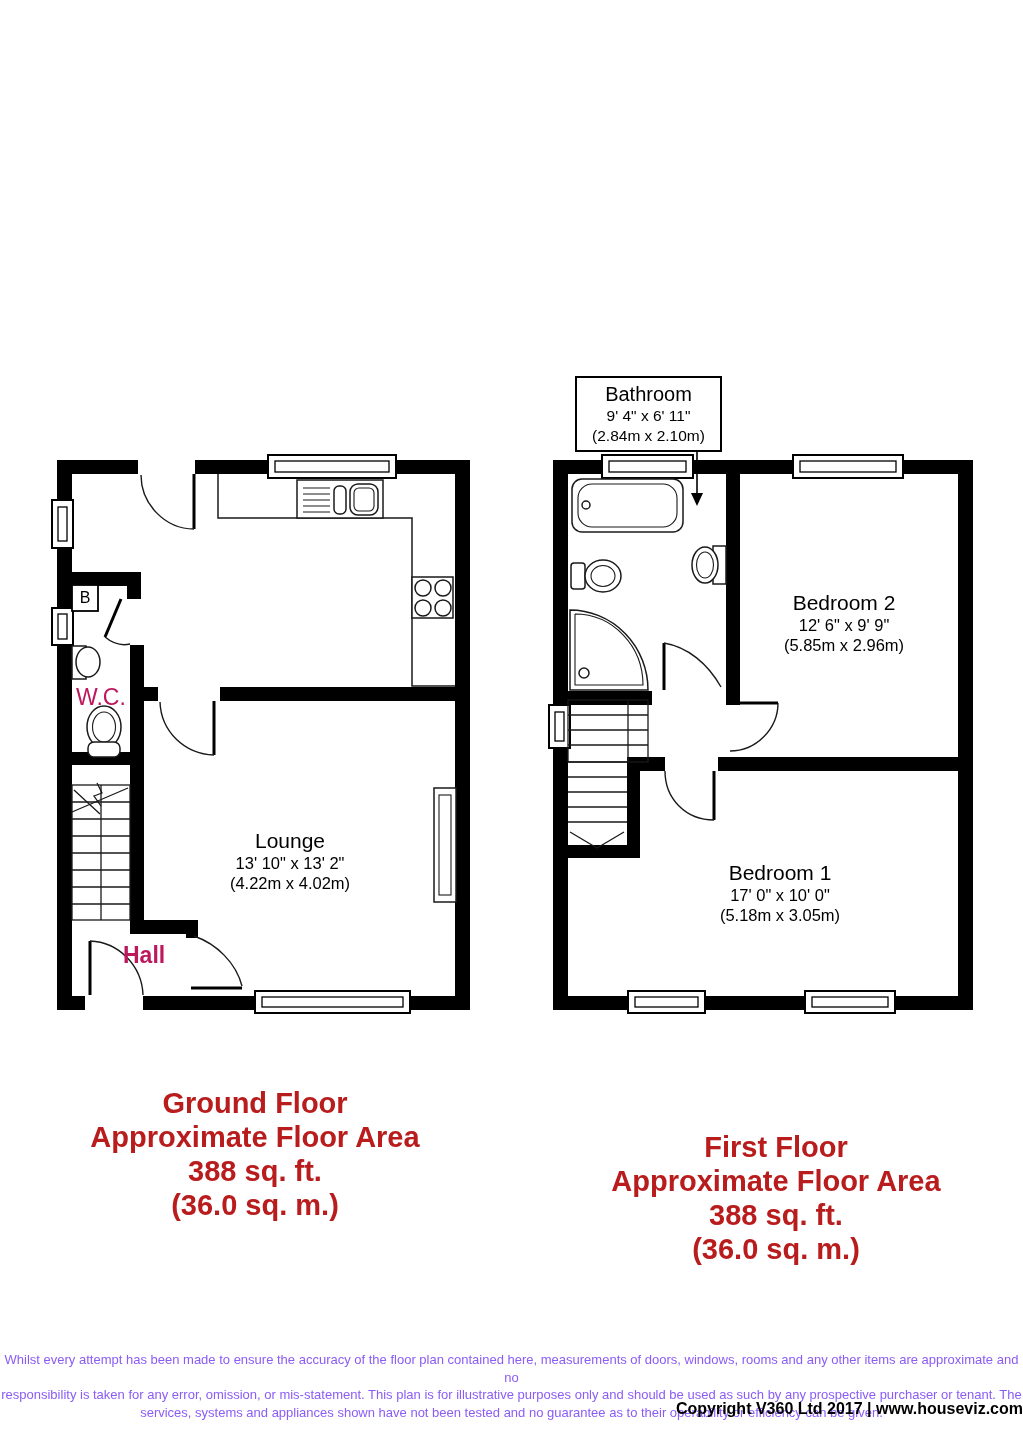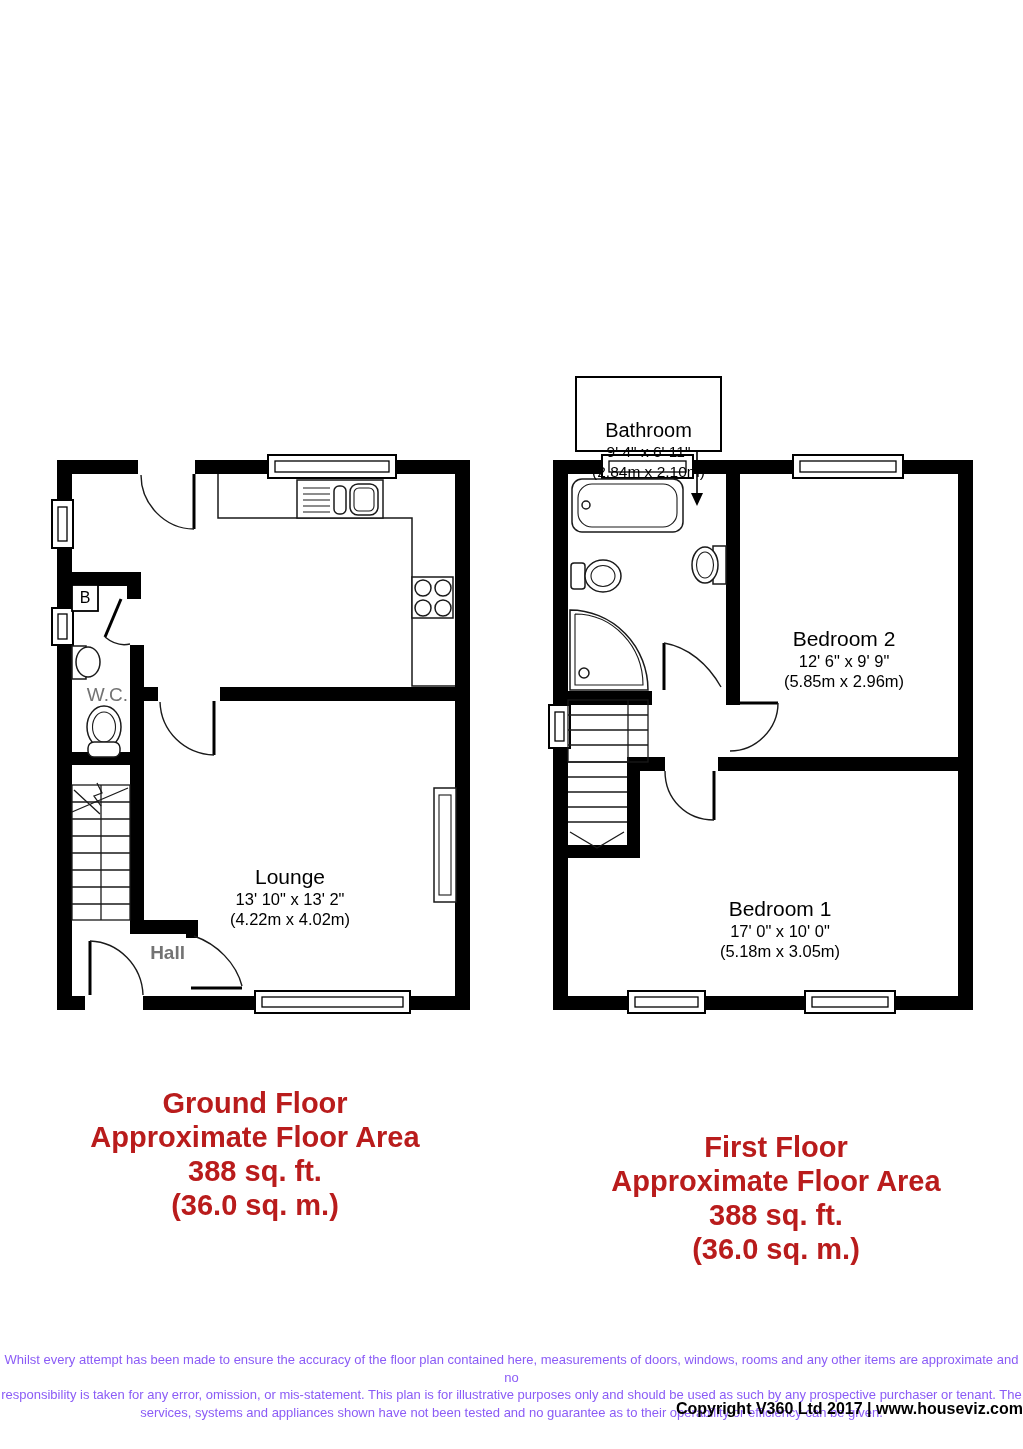--- a/index.html
+++ b/index.html
@@ -1,22 +1,22 @@
 <!DOCTYPE html>
 <html><head>
 <meta charset="utf-8">
 <style>
   html,body{margin:0;padding:0;background:#ffffff;}
   .canvas{position:relative;width:1023px;height:1449px;background:#ffffff;overflow:hidden;
           font-family:"Liberation Sans", sans-serif;color:#000;}
   .plan-svg{position:absolute;left:0;top:0;}
   .room-label{position:absolute;text-align:center;color:#000;}
-  .rname{font-size:21px;line-height:25px;margin-top:36px;}
+  .rname{font-size:21px;line-height:25px;}
   .rdim{font-size:16.5px;line-height:20px;}
-  .small-label{position:absolute;text-align:right;font-size:19px;color:#737373;}
+  .small-label{position:absolute;text-align:left;font-size:23px;color:#be185d;}
   .tiny-label{position:absolute;text-align:center;font-size:16px;color:#000;}
   .callout-text .rname{font-size:20px;line-height:24px;}
   .callout-text .rdim{font-size:15.5px;line-height:20px;}
   .caption{position:absolute;text-align:center;font-weight:bold;font-size:29px;line-height:34px;color:#b91c1c;}
   .disclaimer{position:absolute;left:0;top:1351px;width:1023px;text-align:center;
               font-size:13px;line-height:17.5px;color:#8b5cf6;}
   .copyright{position:absolute;left:0;top:1400px;width:1023px;text-align:right;
              font-weight:bold;font-size:16px;color:#000;}
 </style>
 </head>

